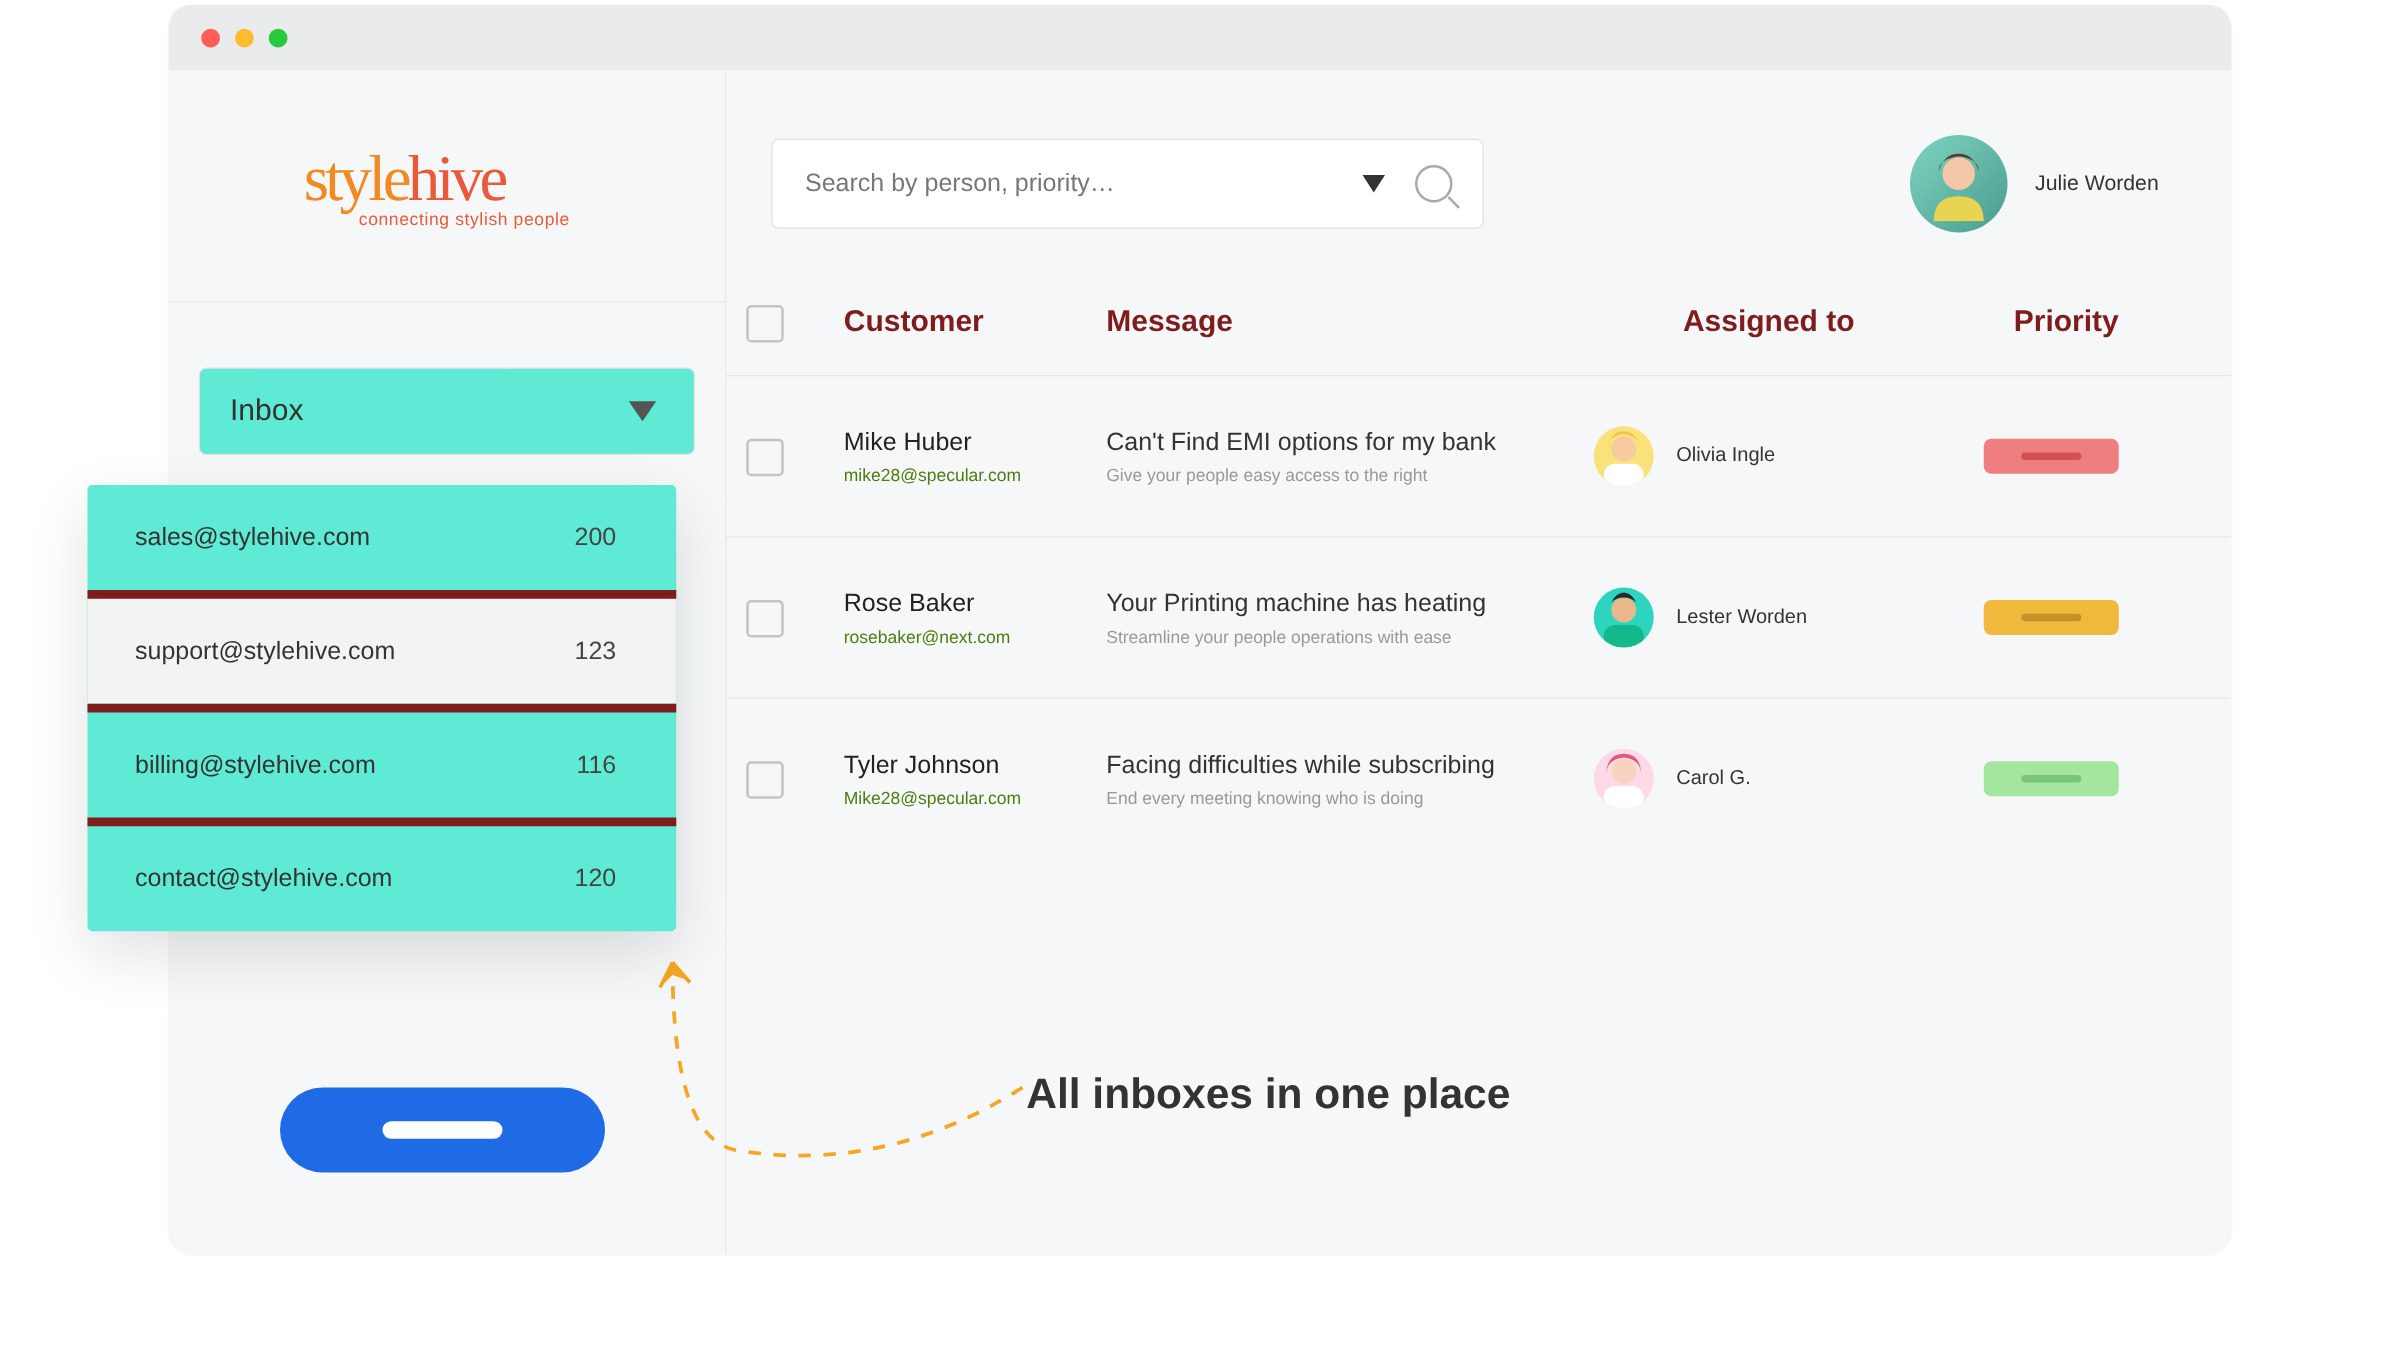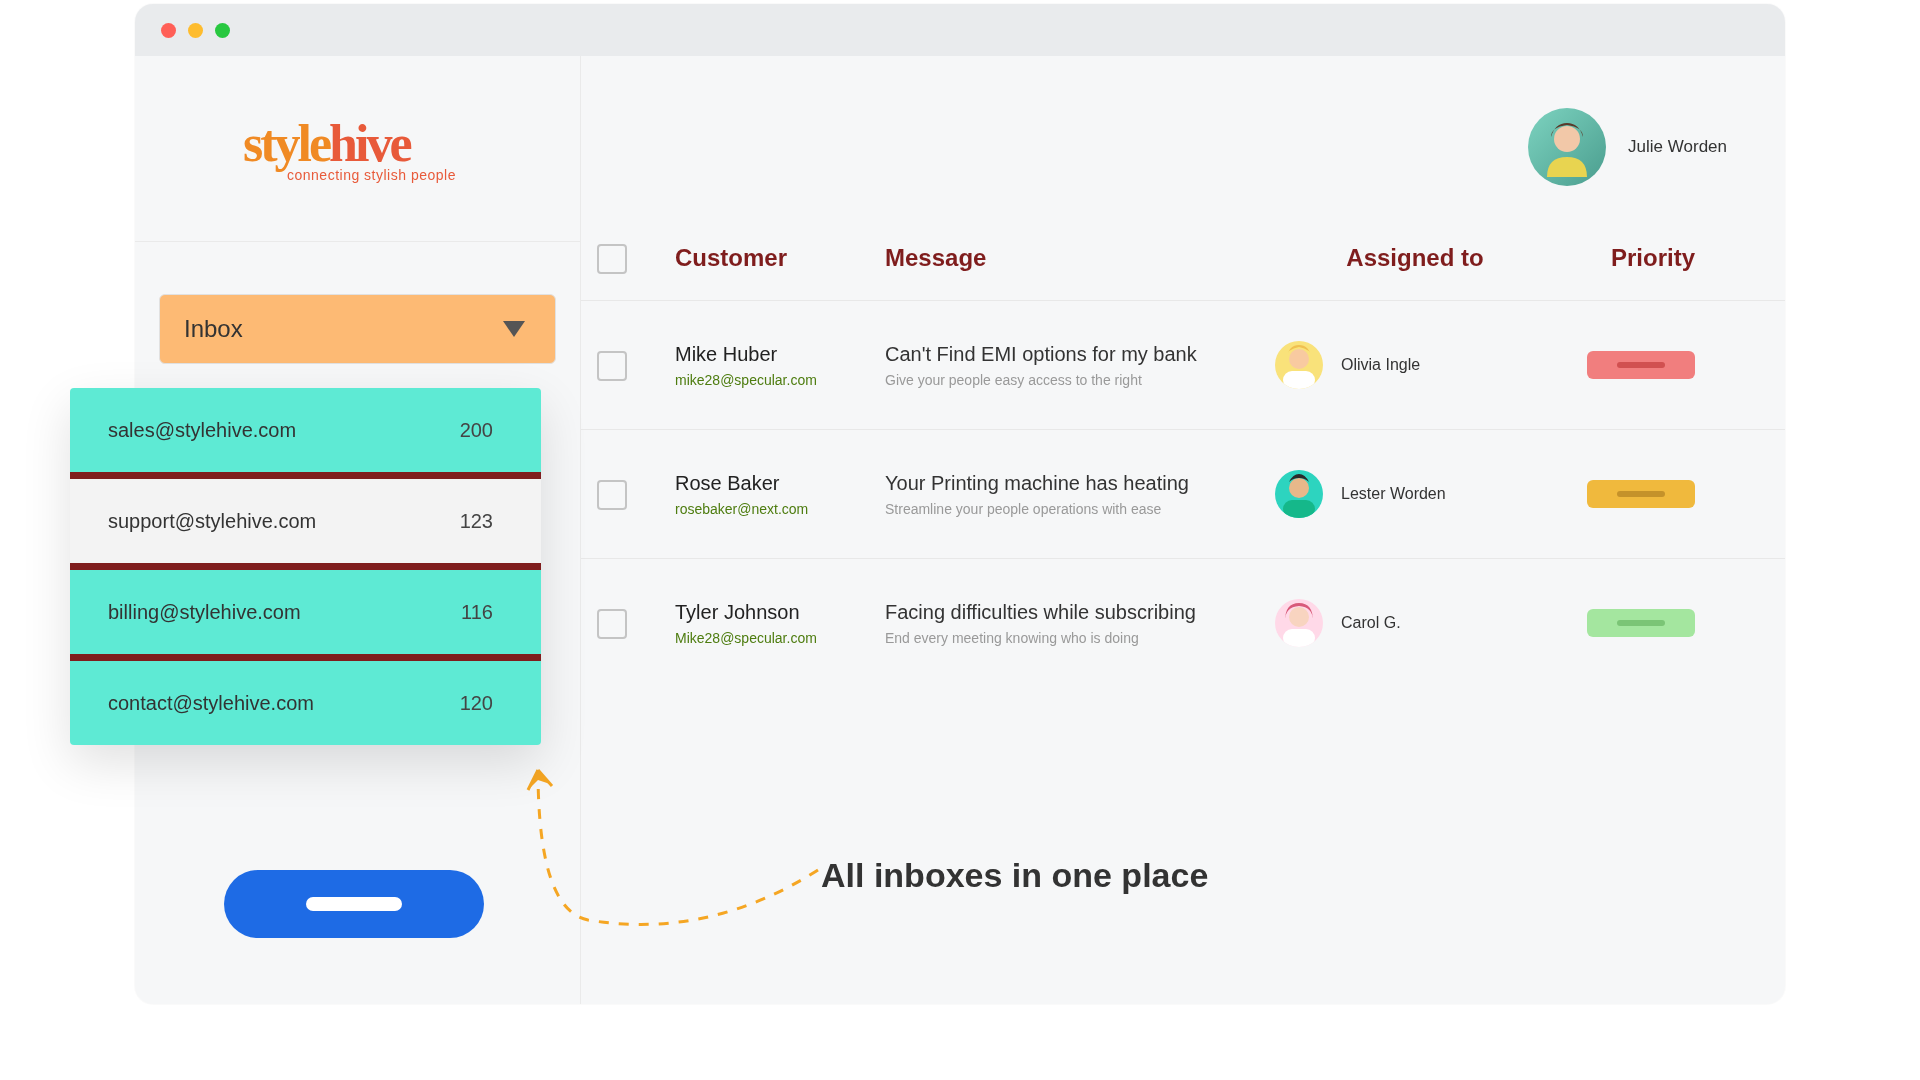--- a/index.html
+++ b/index.html
@@ -3,24 +3,24 @@
 <meta charset="utf-8">
 <style>
 html,body{margin:0;padding:0;font-family:-apple-system,Helvetica,Arial,sans-serif;background:#fff;width:1920px;height:1080px;overflow:hidden}
 .window{position:absolute;left:135px;top:4px;width:1650px;height:1000px;background:#f6f7f8;border-radius:18px;box-shadow:0 0 0 1px rgba(0,0,0,.02)}
 .titlebar{height:52px;background:#e9ebed;border-radius:18px 18px 0 0;display:flex;align-items:center;padding-left:26px;gap:12px}
 .dot{width:15px;height:15px;border-radius:50%}
 .dot.r{background:#ff5f57}.dot.y{background:#febc2e}.dot.g{background:#28c840}
 .content{display:flex;height:calc(100% - 52px)}
 .sidebar{width:445px;flex-shrink:0;border-right:1px solid #eaeaea;display:flex;flex-direction:column}
 .logo{padding:58px 0 58px 108px;border-bottom:1px solid #eaeaea}
-.logo-main{font-family:Georgia,serif;font-size:52px;font-weight:700;letter-spacing:-3px}
+.logo-main{font-family:Georgia,serif;font-size:52px;font-weight:400;letter-spacing:-3px}
 .logo-s{color:#f08a24}.logo-h{color:#e85a3a}
 .logo-tag{font-size:14px;color:#e85a3a;margin-left:44px;margin-top:-6px;letter-spacing:.5px}
-.inbox-dd{margin:52px 24px 0 24px;background:#fdba74;border:1px solid #e1e1e1;border-radius:6px;height:68px;display:flex;align-items:center;justify-content:space-between;padding:0 30px 0 24px;font-size:24px;color:#333}
+.inbox-dd{margin:52px 24px 0 24px;background:#5eead4;border:1px solid #e1e1e1;border-radius:6px;height:68px;display:flex;align-items:center;justify-content:space-between;padding:0 30px 0 24px;font-size:24px;color:#333}
 .tri-down{width:0;height:0;border-left:11px solid transparent;border-right:11px solid transparent;border-top:16px solid #555}
 .main{flex:1;position:relative}
 .header-row{display:flex;align-items:center;padding:52px 0 0 36px}
 .search{width:520px;height:70px;border:1px solid #e1e1e1;border-radius:6px;background:#fff;display:flex;align-items:center;padding:0 24px}
 .search input{flex:1;border:0;outline:0;font-size:20px;color:#333;background:transparent}
 .search input::placeholder{color:#777}
 .tri-down2{width:0;height:0;border-left:9px solid transparent;border-right:9px solid transparent;border-top:14px solid #333;margin-right:24px}
 .mag{width:26px;height:26px;border:2px solid #aaa;border-radius:50%;position:relative}
 .mag::after{content:"";position:absolute;width:2px;height:12px;background:#aaa;transform:rotate(-45deg);right:-4px;bottom:-8px}
 .user-chip{margin-left:auto;margin-right:58px;display:flex;align-items:center;gap:22px}
@@ -72,20 +72,25 @@
         <div class="logo-tag">connecting stylish people</div>
       </div>
       <div class="inbox-dd">
         <span>Inbox</span>
         <span class="tri-down"></span>
       </div>
     </div>
 
     <div class="main">
       <div class="header-row">
+        <div class="search">
+          <input placeholder="Search by person, priority…" style="">
+          <span class="tri-down2"></span>
+          <span class="mag"></span>
+        </div>
         <div class="user-chip">
           <div class="avatar">
             <svg viewBox="0 0 60 60">
                 <circle cx="30" cy="22" r="13" fill="#f2c8a8"></circle>
                 <path d="M14 20 Q18 6 30 6 Q42 6 46 20 Q46 10 30 8 Q14 10 14 20" fill="#5a3a2a"></path>
                 <path d="M10 60 Q10 40 30 40 Q50 40 50 60 Z" fill="#e8d450"></path>
               </svg>
           </div>
           <span class="user-name">Julie Worden</span>
         </div>

